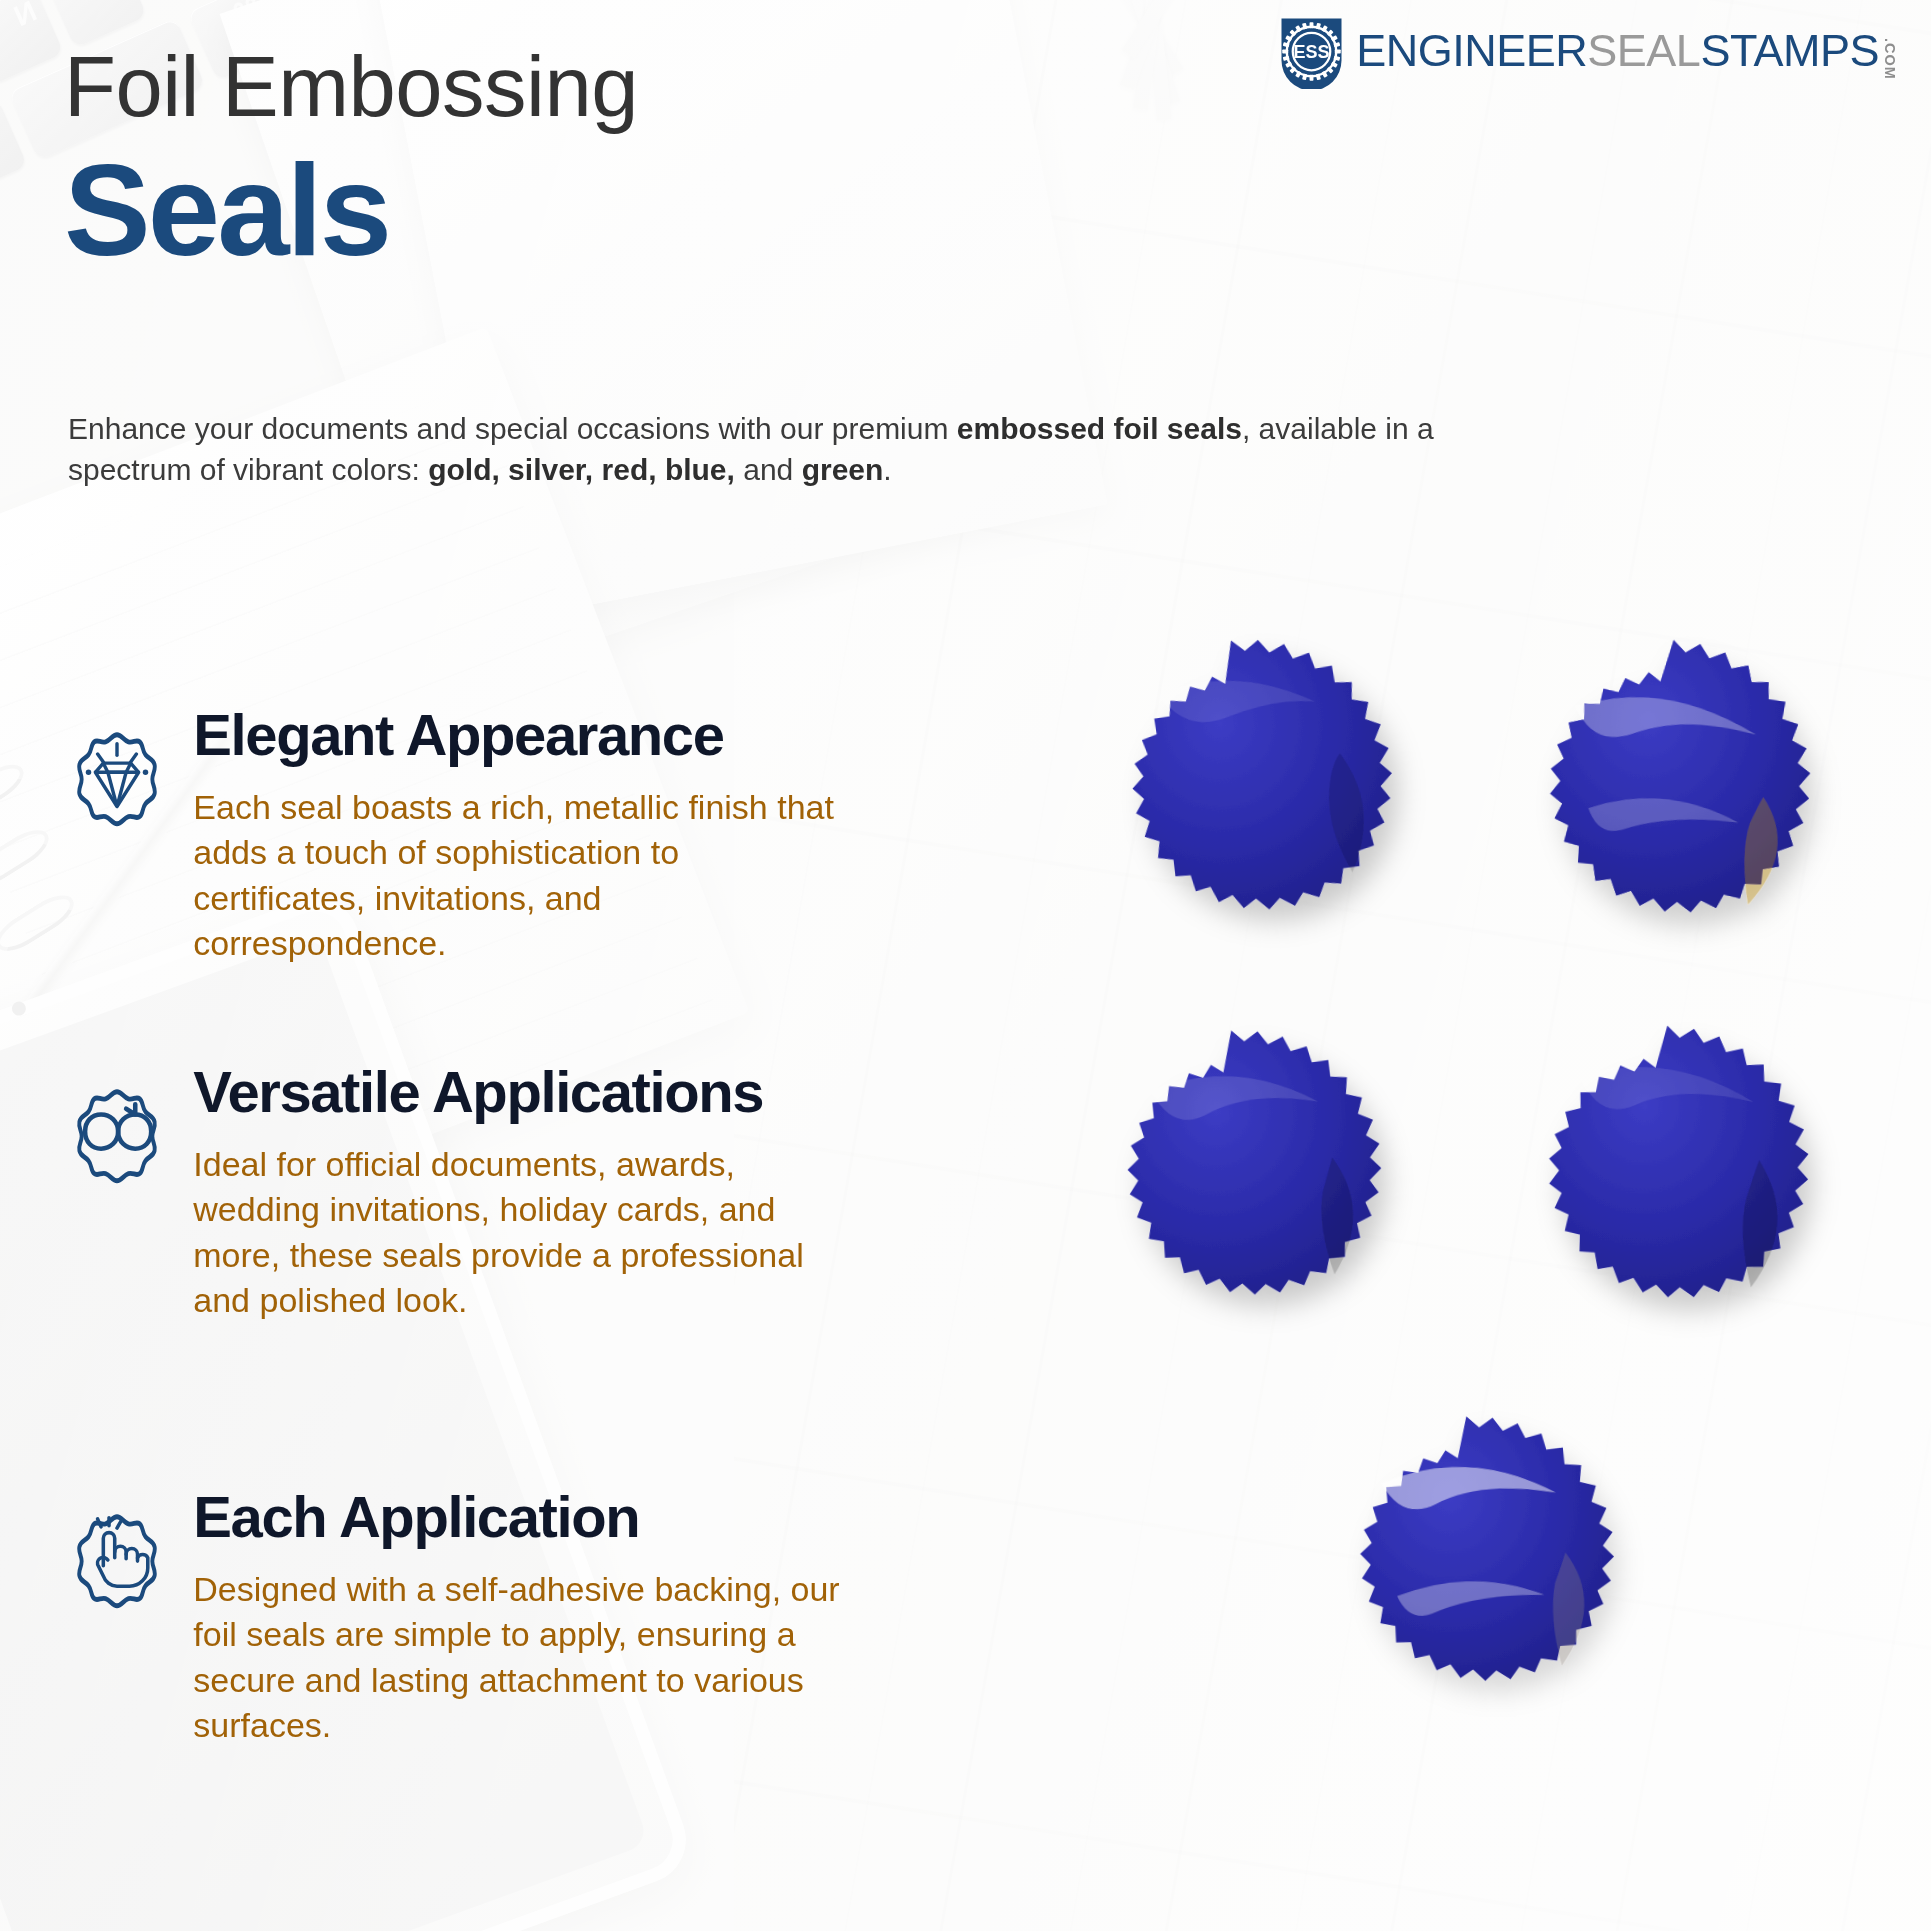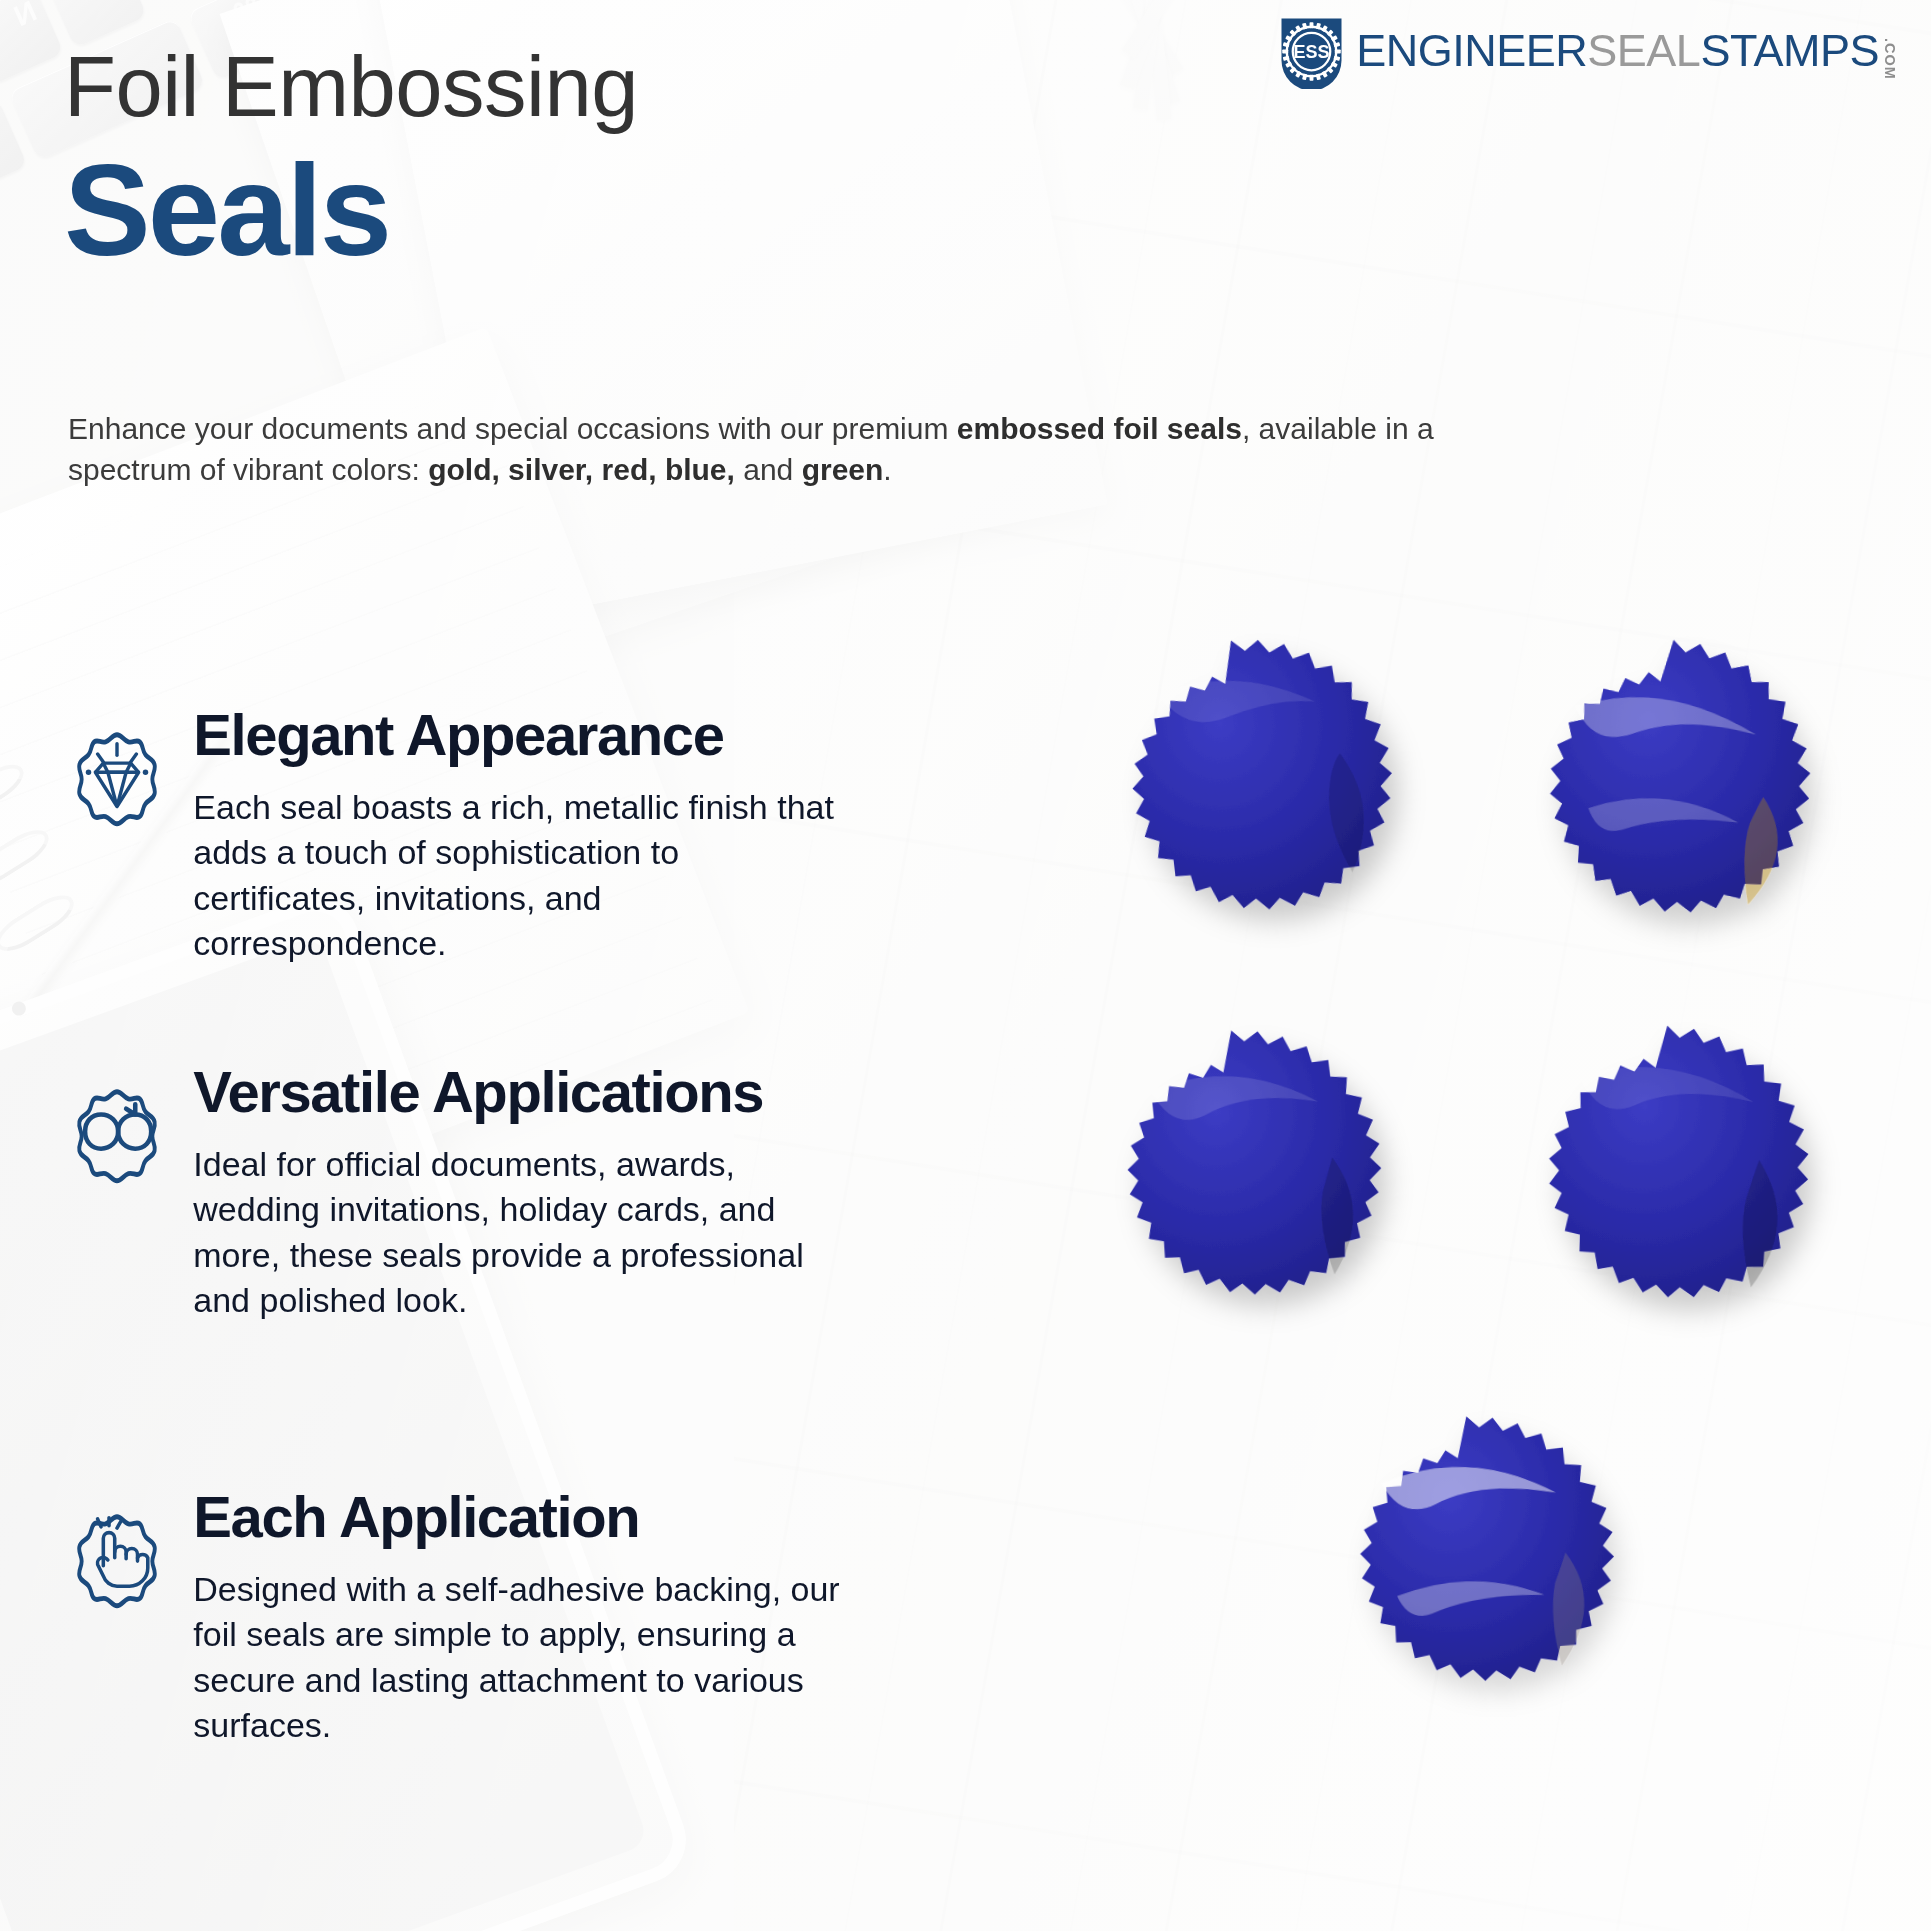--- a/index.html
+++ b/index.html
@@ -126,21 +126,21 @@
   
   .feat { position:absolute; display:flex; }
   .feat1 { left:60px; top:705px; }
   .feat2 { left:60px; top:1062px; }
   .feat3 { left:60px; top:1487px; }
 
   .ficon { width:114px; flex:0 0 114px; margin-right:19.3px; padding-top:7.7px; }
   .ftxt { padding-top:0; }
   .ftitle { font-size:58px; font-weight:800; color:#0f172a; letter-spacing:-1.4px;
             line-height:1.02; margin-bottom:21px; }
-  .fbody { font-size:34px; line-height:1.33; color:#0f172a; font-weight:400; }
+  .fbody { font-size:34px; line-height:1.33; color:#a16207; font-weight:400; }
 
   
   .seal { position:absolute; }
   .seal svg { display:block; overflow:visible; }
 </style>
 </head>
 <body>
 
 <div id="bg">
   <div class="wood"></div>

